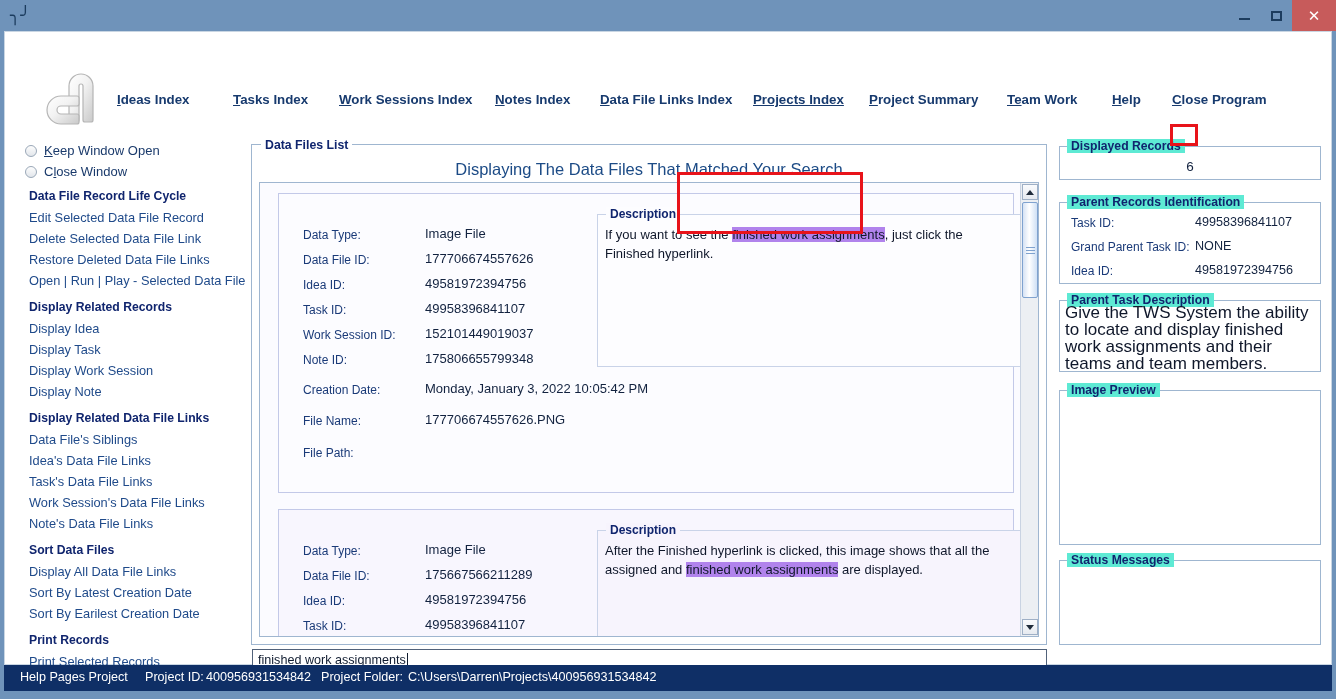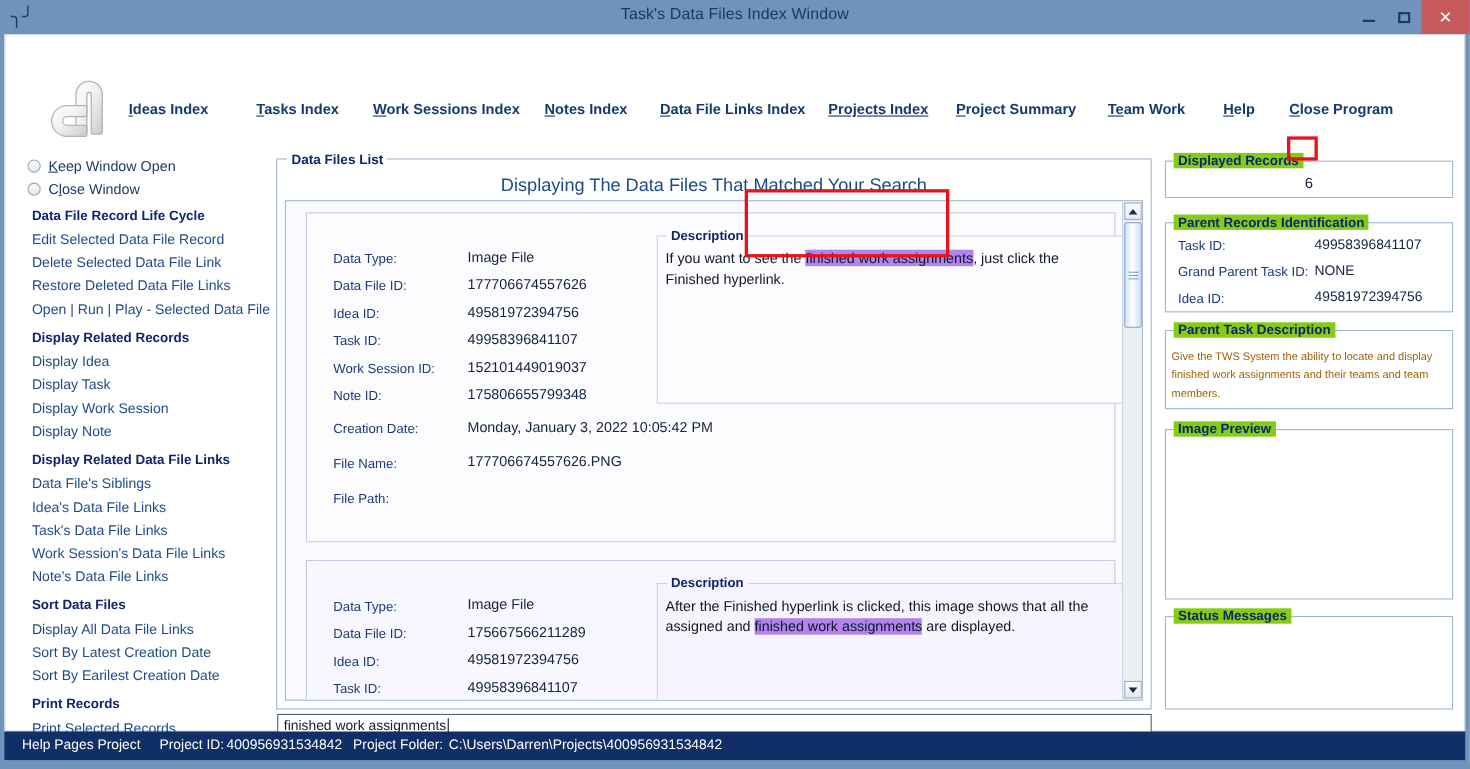--- a/index.html
+++ b/index.html
@@ -241,42 +241,42 @@
   }
 
   
   .rgroup {
     position: absolute;
     border: 1px solid #9fb6d0;
     background: #ffffff;
   }
   .rlegend {
     position: absolute;
-    background: #84cc16; padding: 0 4px;
+    background: #5eead4; padding: 0 4px;
     font-size: 12.2px; font-weight: bold; color: #10256e;
     white-space: nowrap;
   }
   .r-label {
     position: absolute;
     font-size: 12px; color: #1a3a78; white-space: nowrap;
   }
   .r-value {
     position: absolute;
     font-size: 12.6px; color: #12223f; white-space: nowrap;
   }
   #displayed-count {
     position: absolute; left: 1168px; top: 124px;
     width: 34px; height: 21px;
     display: flex; align-items: center; justify-content: center;
     font-size: 13.5px; color: #12223f;
   }
   #parent-desc-text {
-    position: absolute; left: 1060px; top: 284px;
+    position: absolute; left: 1060px; top: 272px;
     width: 248px;
-    font-size: 10px; color: #a16207; line-height: 17px;
+    font-size: 17px; color: #0f172a; line-height: 17px;
   }
 
   
   #statusbar {
     position: absolute; left: 4px; top: 665px;
     width: 1328px; height: 26px;
     background: #0f2f66;
     color: #ffffff;
   }
   .status-seg {
@@ -284,21 +284,20 @@
     font-size: 12.6px; white-space: nowrap;
   }
 </style>
 </head>
 <body>
 
 <div id="window">
 
   <div id="titlebar">
     <div id="title-icon">╮╯</div>
-    <div id="title-text">Task's Data Files Index Window</div>
     <div class="winbtn" id="btn-min">
         <span class="min-glyph"></span>
       </div>
     <div class="winbtn" id="btn-max">
         <span class="max-glyph"></span>
       </div>
     <div class="winbtn" id="btn-close">
         <span>✕</span>
       </div>
   </div>

